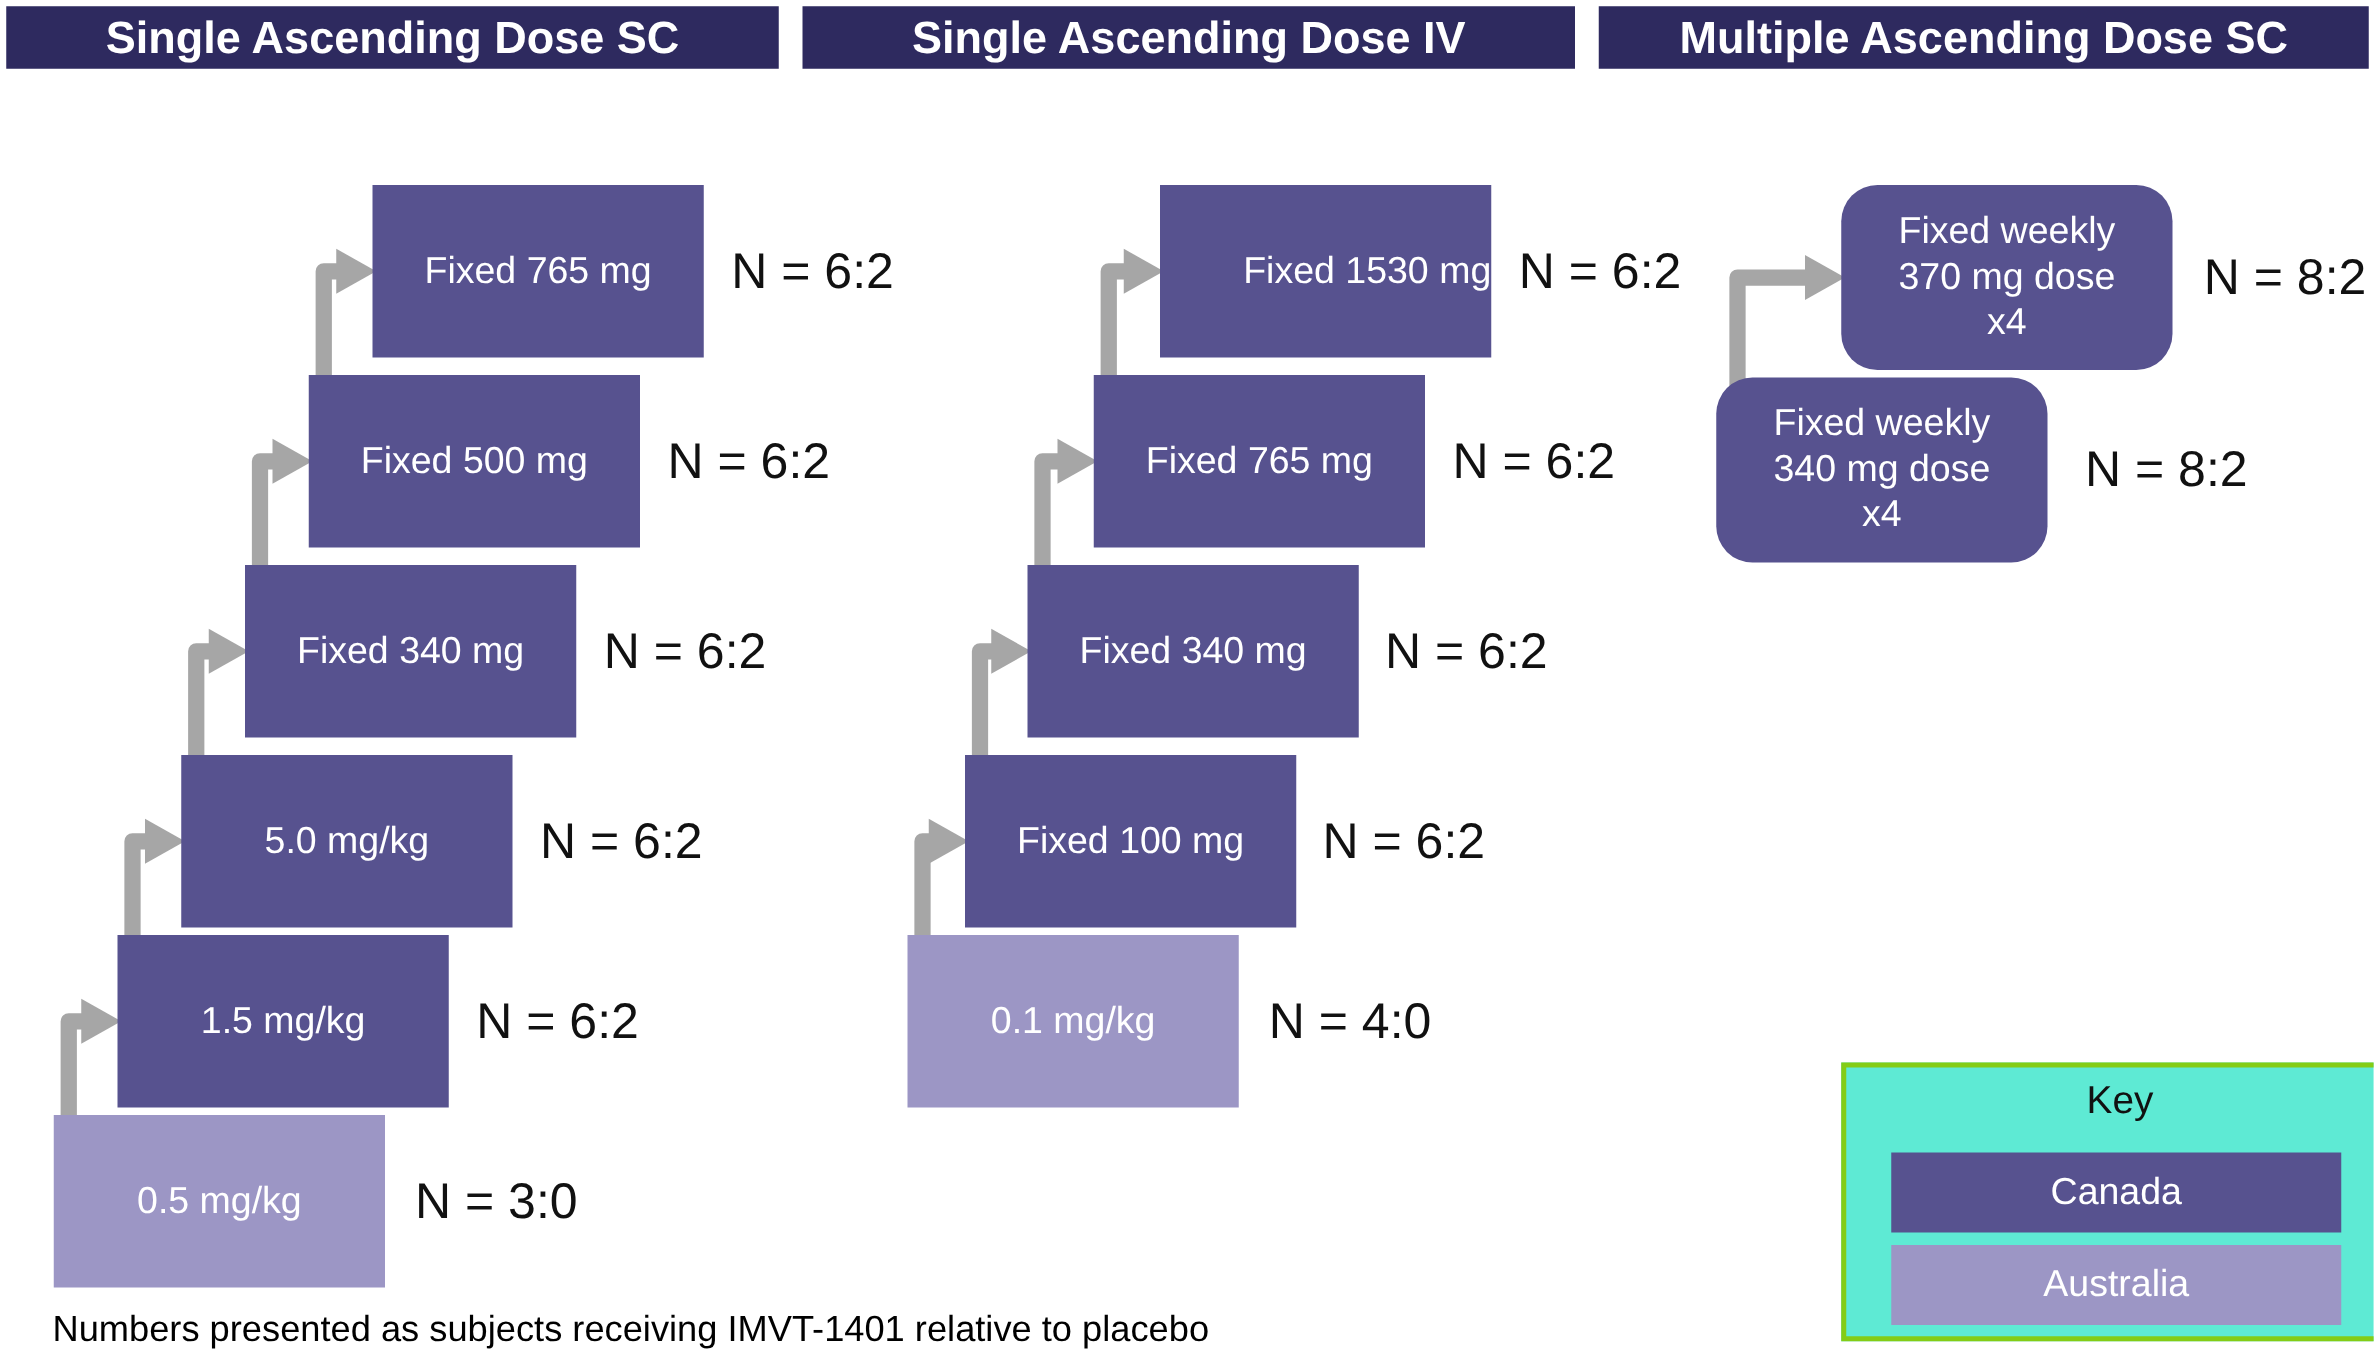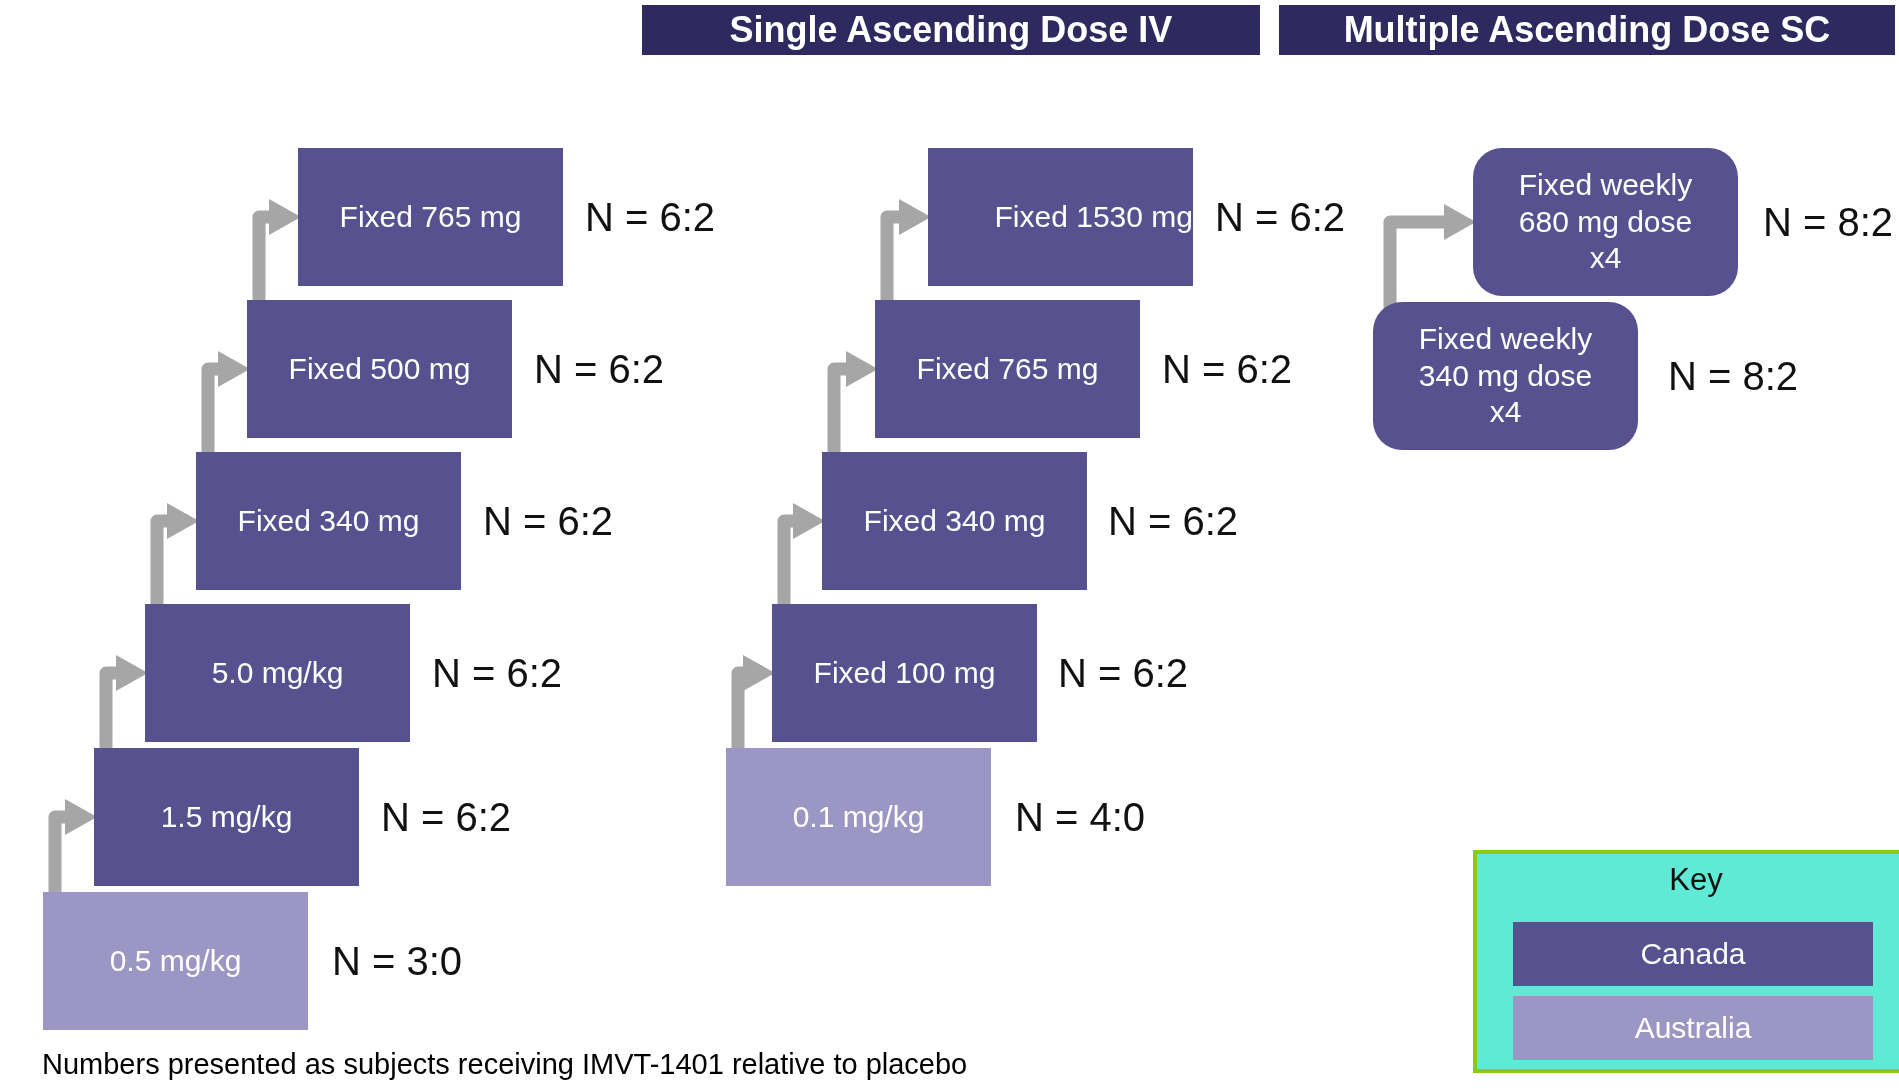--- a/index.html
+++ b/index.html
@@ -42,20 +42,21 @@
   #footnote{
     position:absolute;left:42px;top:1048px;z-index:2;
     color:#000000;font-size:29px;white-space:nowrap;
   }
 </style>
 </head>
 <body>
 
 <div id="canvas">
 
+  <div class="hdr" style="left:5px;width:618px;">Single Ascending Dose SC</div>
   <div class="hdr" style="left:642px;width:618px;">Single Ascending Dose IV</div>
   <div class="hdr" style="left:1279px;width:616px;">Multiple Ascending Dose SC</div>
 
   <svg id="arrow-layer" width="1899" height="1089" viewBox="0 0 1899 1089">
     <g stroke="#A6A6A6" stroke-width="13" fill="none" stroke-linejoin="round">
       <path d="M55 900 L55 817 L67 817"></path>
       <path d="M106 756 L106 673 L118 673"></path>
       <path d="M157 612 L157 521 L169 521"></path>
       <path d="M208 460 L208 369 L220 369"></path>
       <path d="M259 308 L259 217 L271 217"></path>
@@ -130,21 +131,21 @@
   <div class="box canada tall" style="left:1373px;top:302px;">
     <span>
       <span class="ln">Fixed weekly</span>
       <span class="ln">340 mg dose</span>
       <span class="ln">x4</span>
     </span>
   </div>
   <div class="box canada tall" style="left:1473px;top:148px;">
     <span>
       <span class="ln">Fixed weekly</span>
-      <span class="ln">680 mg dose</span>
+      <span class="ln">370 mg dose</span>
       <span class="ln">x4</span>
     </span>
   </div>
 
   <div class="nlabel" style="left:1668px;top:350px;">N = 8:2</div>
   <div class="nlabel" style="left:1763px;top:196px;">N = 8:2</div>
 
   <div id="key">
     <div id="key-title">Key</div>
     <div id="key-bar-canada" class="key-bar">Canada</div>

